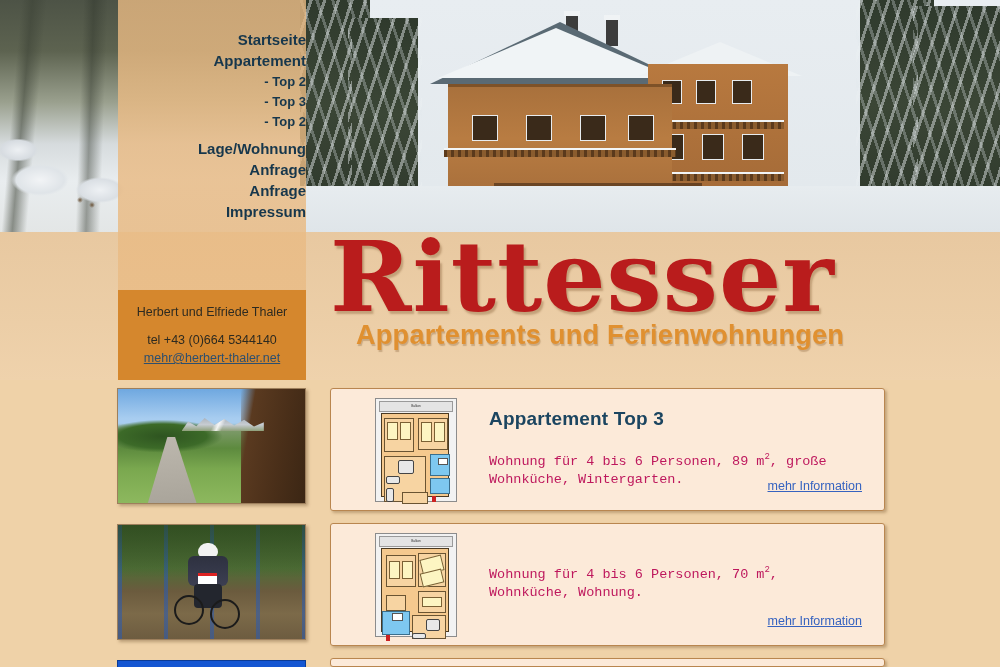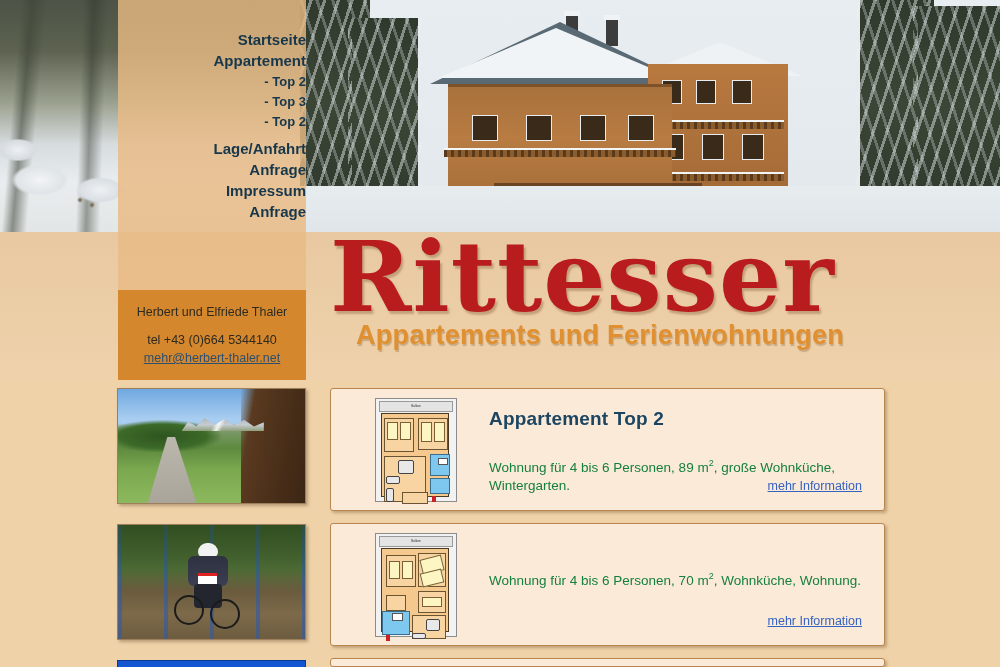--- a/index.html
+++ b/index.html
@@ -328,24 +328,25 @@
     padding: 19px 20px 0 32px;
     position: relative;
   }
   .card-title {
     font-size: 19px;
     font-weight: 700;
     color: #1b4560;
     letter-spacing: 0.2px;
   }
   .card-desc {
-    margin-top: 24px;
+    margin-top: 18px;
     font-size: 13.5px;
-    color: #15803d;
+    color: #be185d;
     line-height: 18px;
+    font-family: Liberation Mono, monospace;
   }
   .card-desc sup { font-size: 9px; vertical-align: super; }
   .card-link {
     position:absolute; right: 22px; bottom: 17px;
     font-size: 12.5px;
     color: #3663c0;
     text-decoration: underline;
     cursor: pointer;
   }
   .card-partial { height: 9px; }
@@ -410,24 +411,24 @@
     </div>
 
     <div id="sidebar">
       <nav id="nav">
         <div class="nav-item">Startseite</div>
         <div class="nav-item">Appartement</div>
         <div class="nav-item sub">- Top 2</div>
         <div class="nav-item sub">- Top 3</div>
         <div class="nav-item sub">- Top 2</div>
         <div class="nav-gap"></div>
-        <div class="nav-item">Lage/Anfahrt</div>
+        <div class="nav-item">Lage/Wohnung</div>
+        <div class="nav-item">Anfrage</div>
         <div class="nav-item">Anfrage</div>
         <div class="nav-item">Impressum</div>
-        <div class="nav-item">Anfrage</div>
       </nav>
     </div>
 
     <div id="contact">
       <div class="cname">Herbert und Elfriede Thaler</div>
       <div class="ctel">tel +43 (0)664 5344140</div>
       <div class="cmail">
         <a href="#">mehr@herbert-thaler.net</a>
       </div>
     </div>
@@ -471,21 +472,21 @@
               <div class="bath" style="left:48px;top:64px;width:20px;height:16px;"></div>
               <div class="rm" style="left:2px;top:42px;width:42px;height:46px;"></div>
               <div class="tbl" style="left:16px;top:46px;width:16px;height:14px;"></div>
               <div class="tbl" style="left:4px;top:62px;width:14px;height:8px;"></div>
               <div class="tbl" style="left:4px;top:74px;width:8px;height:14px;"></div>
               <div class="rm" style="left:20px;top:78px;width:26px;height:12px;"></div>
               <div class="door-red" style="left:50px;top:82px;"></div>
             </div>
           </div>
           <div class="card-text">
-            <div class="card-title">Appartement Top 2</div>
+            <div class="card-title">Appartement Top 3</div>
             <div class="card-desc">
               <span>Wohnung für 4 bis 6 Personen, 89 m</span><sup>2</sup><span>, große Wohnküche, Wintergarten.</span>
             </div>
             <a class="card-link" href="#">mehr Information</a>
           </div>
         </div>
       </div>
 
       <div class="card">
         <div class="card-inner">

